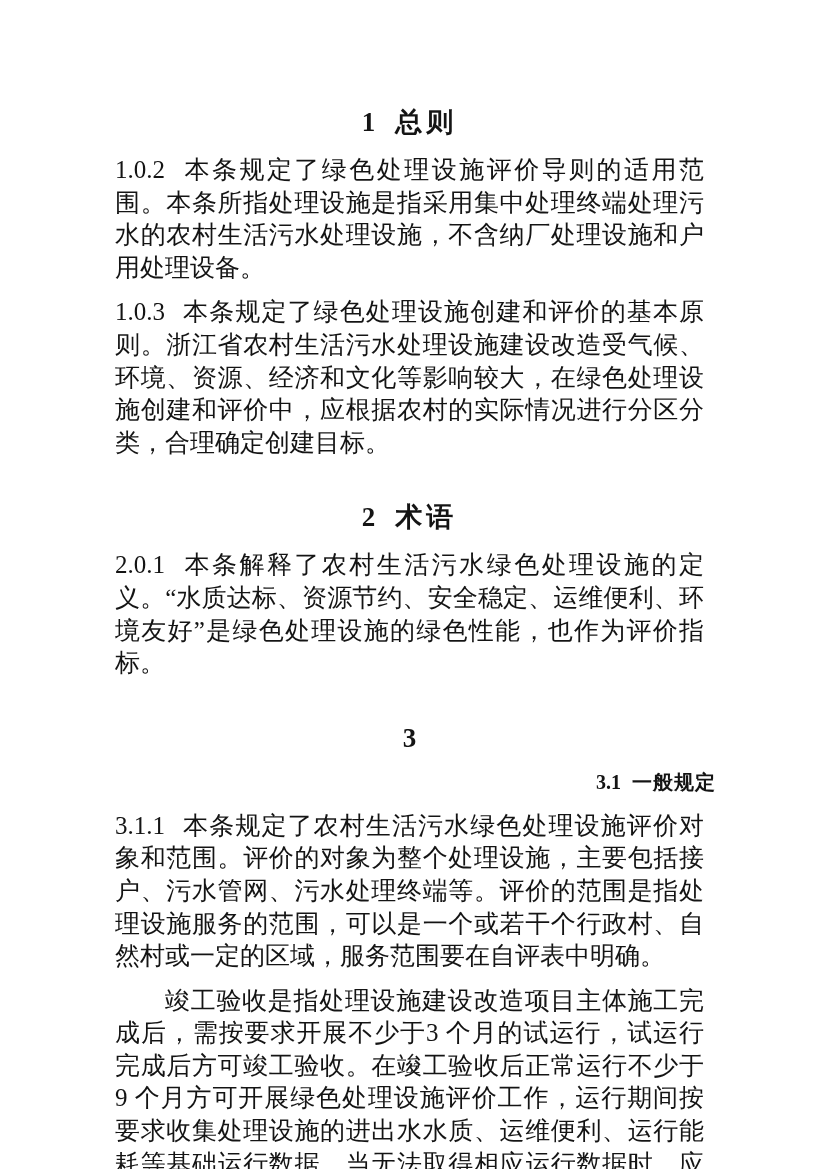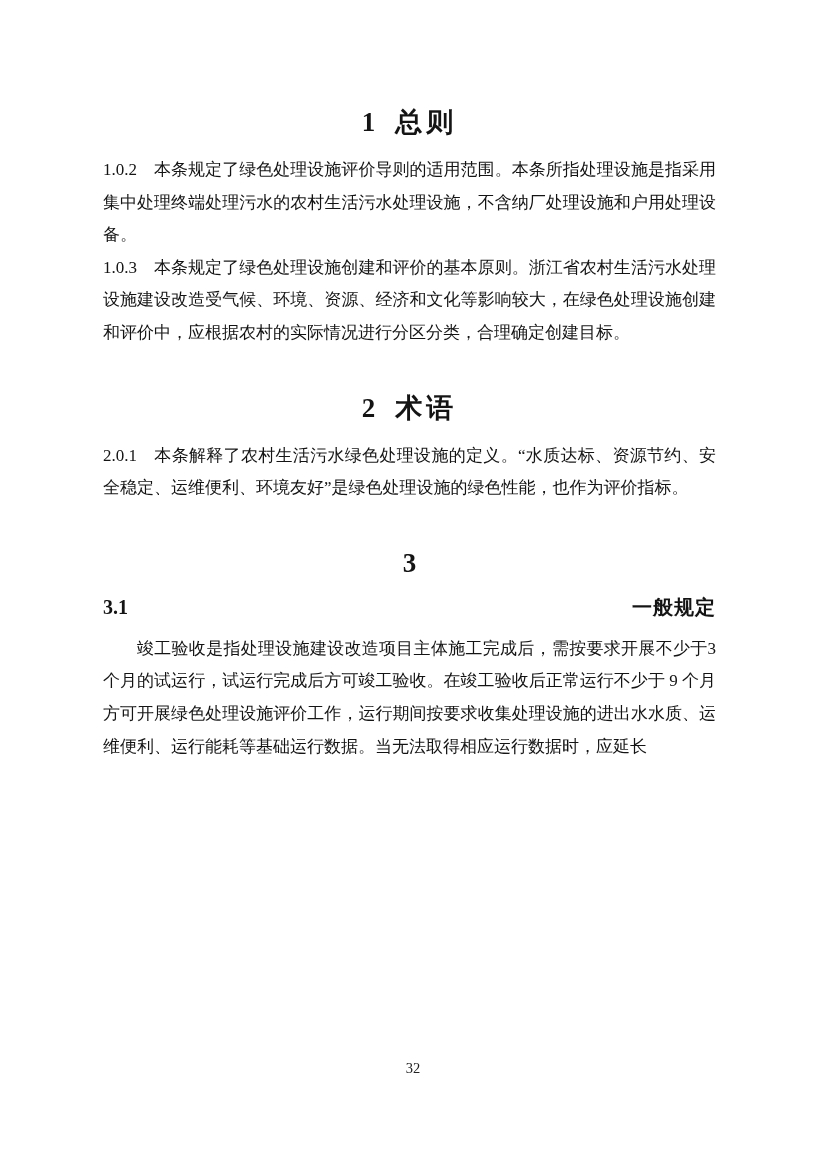--- a/index.html
+++ b/index.html
@@ -38,40 +38,40 @@
   }
   .h1 .h-num {
     font-family: "Liberation Serif", "DejaVu Serif", serif;
   }
   .h1 .h-text {
     font-family: Liberation Mono, monospace;
     letter-spacing: 4px;
   }
   .h2 {
     display: flex;
-    justify-content: space-between;
+    justify-content: flex-end;
     align-items: baseline;
-    gap: 22px;
+    gap: 11px;
     font-size: 20px;
     font-weight: bold;
     line-height: 28px;
     margin: 12px 0 10px 0;
   }
   .h2 .h-num {
     font-family: "Liberation Serif", "DejaVu Serif", serif;
   }
   .h2 .h-text {
     font-family: Liberation Mono, monospace;
     letter-spacing: 1px;
   }
   .para {
-    font-size: 17px;
+    font-size: 25px;
     line-height: 32.6px;
     text-align: justify;
-    margin: 0;
+    margin: 12px;
   }
   .para .p-label {
     margin-right: 17px;
   }
   .para.indented {
     text-indent: 2em;
   }
   .footer {
     position: absolute;
     left: 0;
@@ -107,20 +107,21 @@
 
     <div class="h1 not-first">
       <span class="h-num">3</span>
     </div>
 
     <div class="h2">
       <span class="h-num">3.1</span>
       <span class="h-text">一般规定</span>
     </div>
 
+    <p class="para"><span class="p-label">3.1.1</span><span>本条规定了农村生活污水绿色处理设施评价对象和范围。评价的对象为整个处理设施，主要包括接户、污水管网、污水处理终端等。评价的范围是指处理设施服务的范围，可以是一个或若干个行政村、自然村或一定的区域，服务范围要在自评表中明确。</span></p>
 
 
     <p class="para indented"><span>竣工验收是指处理设施建设改造项目主体施工完成后，需按要求开展不少于3 个月的试运行，试运行完成后方可竣工验收。在竣工验收后正常运行不少于 9 个月方可开展绿色处理设施评价工作，运行期间按要求收集处理设施的进出水水质、运维便利、运行能耗等基础运行数据。当无法取得相应运行数据时，应延长</span></p>
 
   </div>
 
   <div class="footer">
     <span>32</span>
   </div>
 </div>

